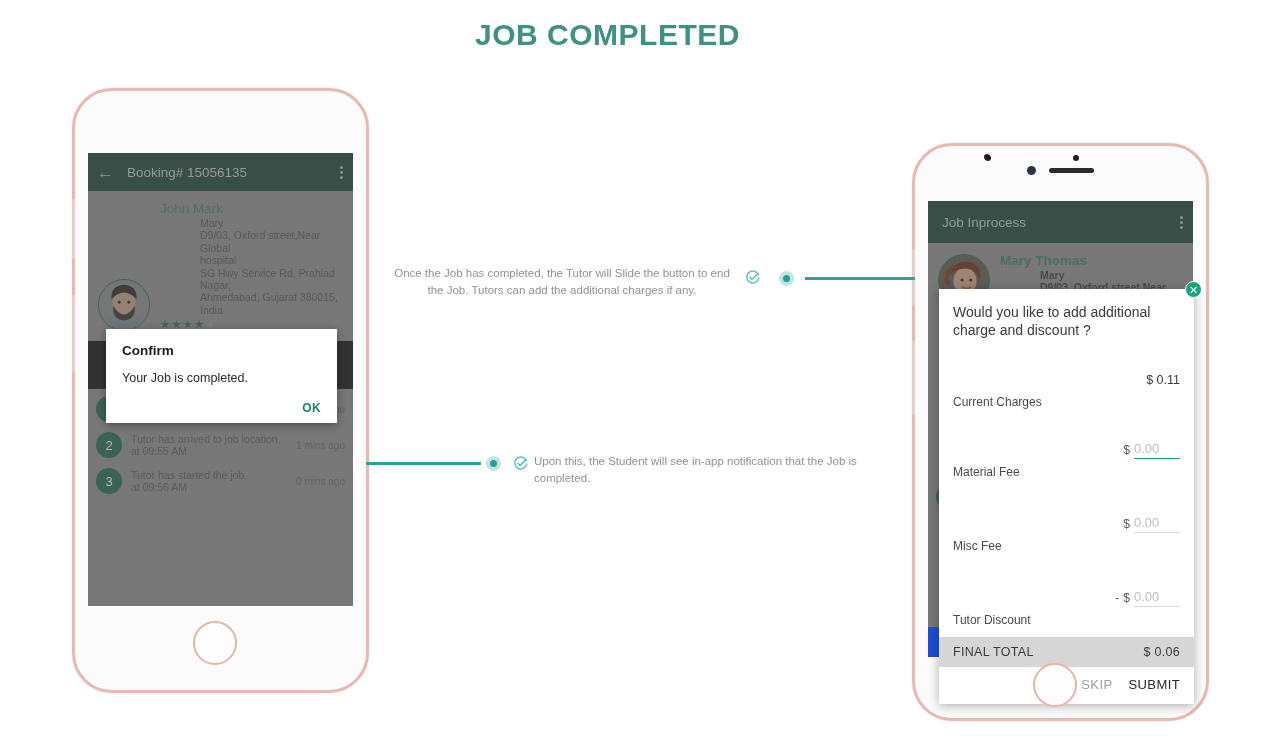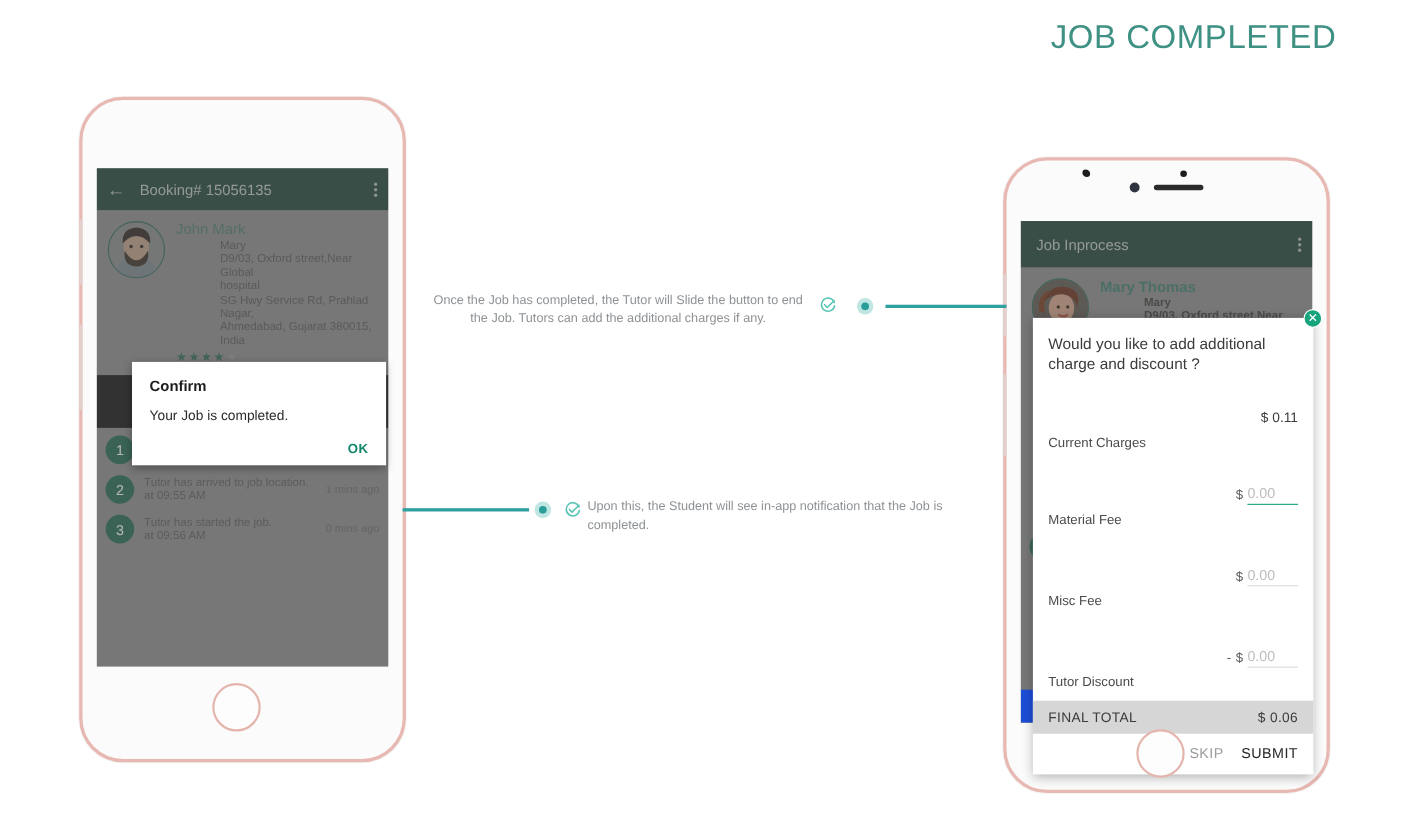--- a/index.html
+++ b/index.html
@@ -7,22 +7,22 @@
     width: 1279px; height: 753px;
     background: #ffffff;
     font-family: "Liberation Sans", sans-serif;
     overflow: hidden;
   }
   .page { position: relative; width: 1279px; height: 753px; }
 
   
   .page-title {
     position: absolute; top: 18px; left: 0; width: 1215px;
-    text-align: right;
-    font-size: 30px; font-weight: normal; letter-spacing: .5px;
+    text-align: center;
+    font-size: 30px; font-weight: bold; letter-spacing: .5px;
     color: #3f9184;
   }
 
   
   .phone { position: absolute; }
   .phone-body {
     position: absolute; inset: 0;
     border-radius: 40px;
     background: #fbfbfb;
     border: 3px solid #e8b9b2;
@@ -64,21 +64,21 @@
   }
   .appbar .back { font-size: 17px; line-height: 1; color: #b9c4c0; }
   .appbar .title { font-size: 13.5px; color: #c3ccc8; }
   .kebab { display: flex; flex-direction: column; gap: 2px; margin-left: auto; }
   .kebab i { display: block; width: 3px; height: 3px; background: #b6c0bc; border-radius: 50%; }
 
   
   .scrim { position: absolute; inset: 0; background: rgba(90,90,90,.45); pointer-events: none; }
 
   
-  .profile { display: flex; padding: 10px 11px 4px 10px; }
+  .profile { display: flex; padding: 10px 11px 4px 10px; align-items: flex-end; }
   .avatar {
     width: 52px; height: 52px; border-radius: 50%; flex: 0 0 52px;
     border: 1.5px solid #2f6e5c; overflow: hidden;
     background: #6a6a66; position: relative;
   }
   .avatar .face { position: absolute; inset: 0; }
   .pinfo { margin-left: 10px; }
   .pname { font-size: 13.5px; color: #4e7f72; margin-bottom: 1px; }
   .paddr { font-size: 10.5px; color: #5a5a57; line-height: 12.4px; margin-left: 40px; }
   .stars { margin-top: 2px; font-size: 11px; letter-spacing: 1.5px; color: #2f6e5c; }
@@ -251,21 +251,21 @@
             <div>Tutor has started the job.</div>
             <div>at 09:56 AM</div>
           </div>
           <div class="pago">0 mins ago</div>
         </div>
       </div>
 
       <div class="scrim"></div>
     </div>
 
-    <div class="confirm-dialog" style="left:34px; top:241px; width:231px;margin-left:14px;">
+    <div class="confirm-dialog" style="left:34px; top:241px; width:231px;">
       <div class="confirm-title">Confirm</div>
       <div class="confirm-msg">Your Job is completed.</div>
       <div class="confirm-ok">OK</div>
     </div>
 
     <div class="home-btn" style="left:121px; top:533px; width:44px; height:44px;"></div>
   </div>
 
   <div class="phone" style="left:912px; top:143px; width:297px; height:578px;">
     <div class="phone-body"></div>

